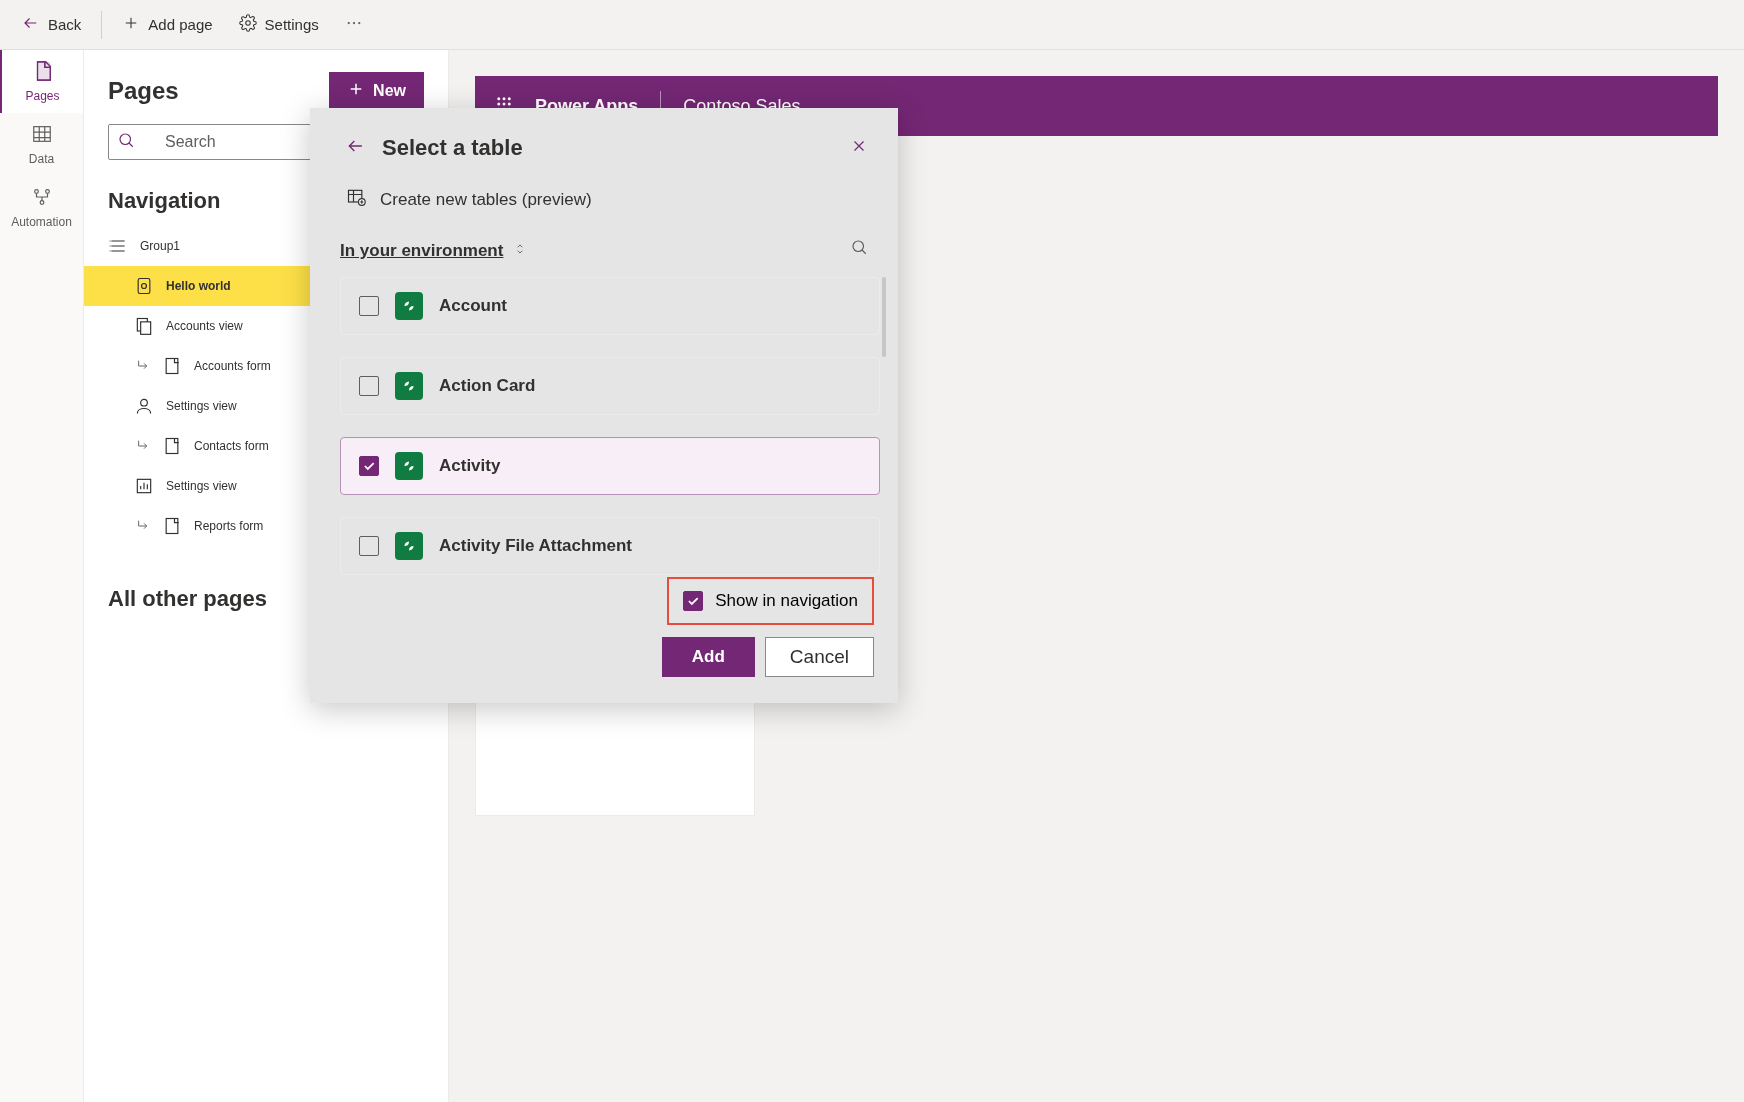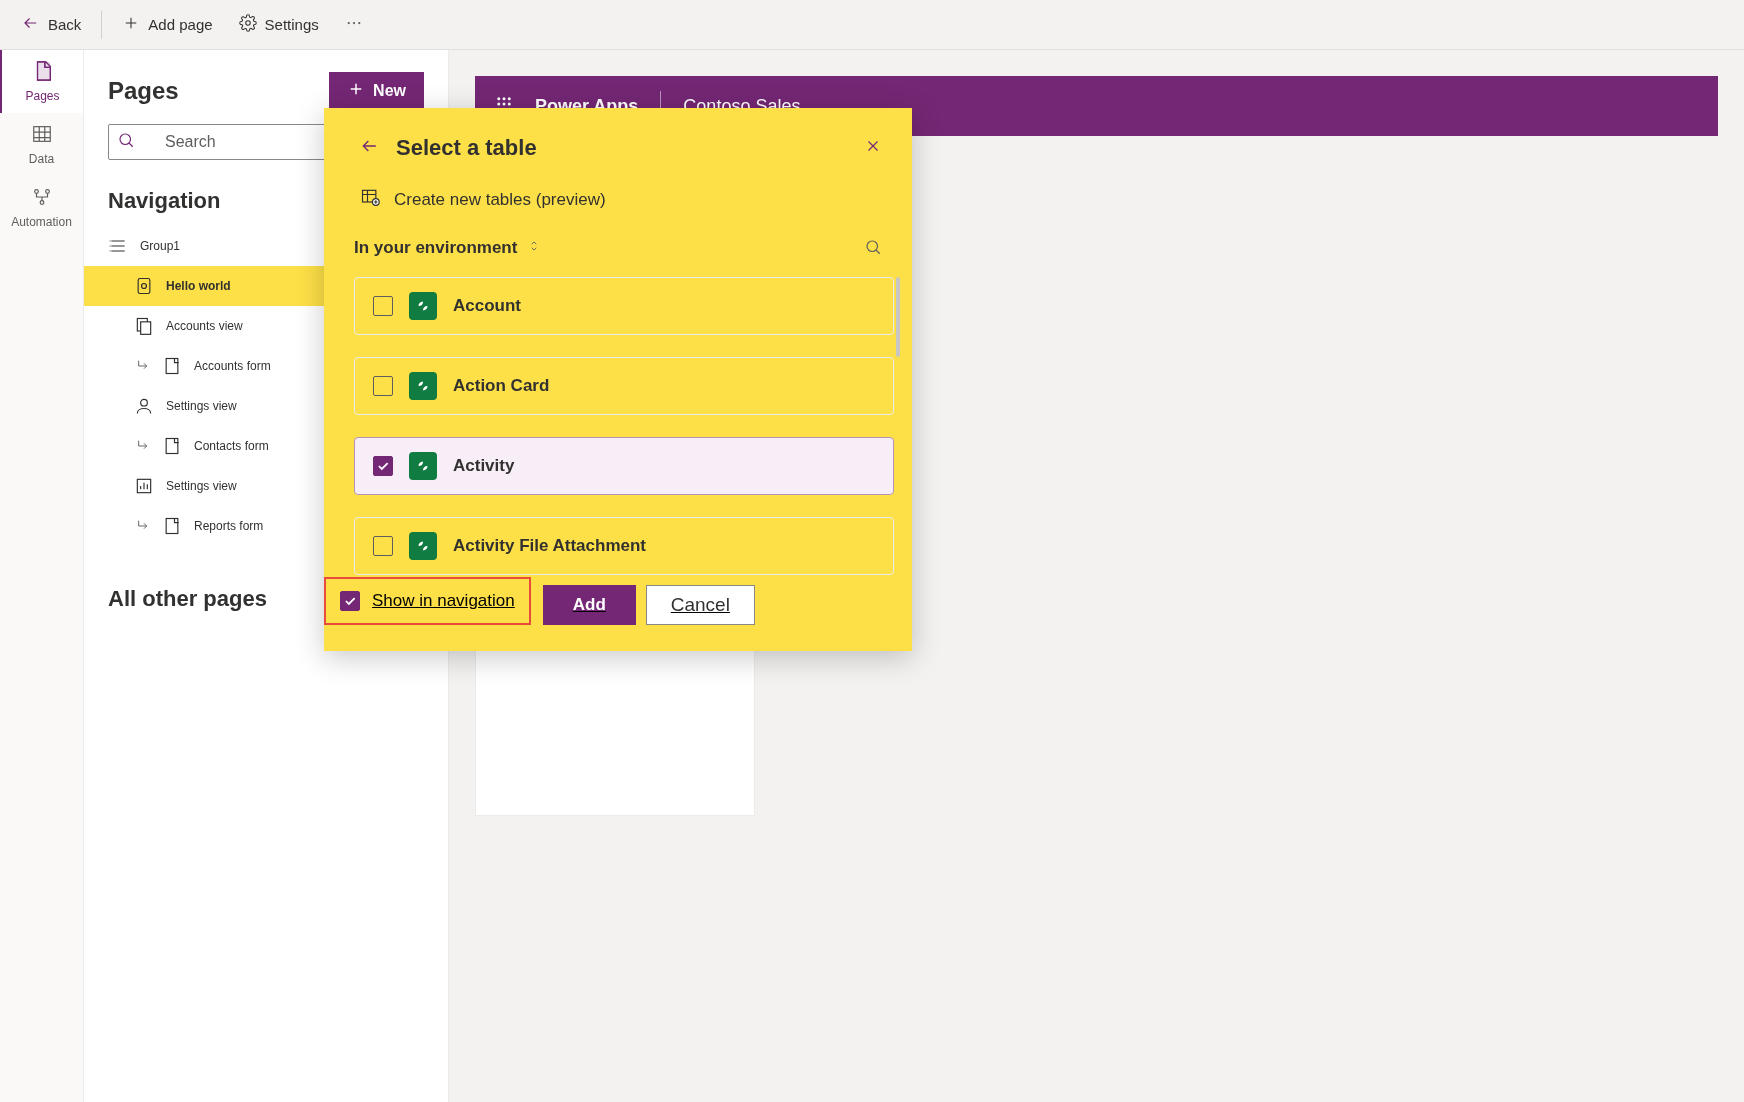--- a/index.html
+++ b/index.html
@@ -139,23 +139,23 @@
       background: #fff;
       width: 280px;
       height: 680px;
       border: 1px solid #edebe9;
     }
     
     
     .modal {
       position: absolute;
       top: 108px;
-      left: 324px;
+      left: 310px;
       width: 588px;
-      background: #fde047;
+      background: #e5e5e5;
       box-shadow: 0 6px 28px rgba(0,0,0,0.22);
       z-index: 100;
       padding: 21px 0 26px 0;
     }
     .modal-header {
       display: flex;
       align-items: center;
       justify-content: space-between;
       padding: 6px 30px 18px 36px;
     }
@@ -165,26 +165,27 @@
       display: flex;
       align-items: center;
       gap: 14px;
       padding: 8px 36px 18px 36px;
       font-size: 17px;
       color: #323130;
       cursor: pointer;
     }
     .env-header {
       display: flex;
-      align-items: flex-start;
+      align-items: flex-end;
       justify-content: space-between;
       padding: 8px 30px 16px 30px;
       font-size: 17px;
       font-weight: 600;
       color: #323130;
+      text-decoration: underline;
     }
     .env-header-left { display: flex; align-items: center; gap: 10px; }
     .table-list { padding: 0 18px 0 30px; max-height: 300px; overflow-y: auto; }
     .table-item {
       display: flex;
       align-items: center;
       gap: 16px;
       border: 1px solid #edebe9;
       border-radius: 4px;
       padding: 14px 18px;
@@ -211,25 +212,24 @@
       border: 1px solid #605e5c;
       border-radius: 2px;
       display: flex;
       align-items: center;
       justify-content: center;
       flex-shrink: 0;
     }
     .checkbox.checked { background: #742774; border-color: #742774; }
     .modal-footer {
       display: flex;
-      flex-direction: row;
+      flex-direction: column;
       align-items: flex-end;
       gap: 12px;
       padding: 0 24px 0 0;
-      text-decoration: underline;
     }
     .show-nav-row {
       display: flex;
       align-items: center;
       gap: 12px;
       border: 2px solid #e74c3c;
       padding: 12px 14px;
       font-size: 17px;
     }
     .btn-row { display: flex; gap: 10px; }

